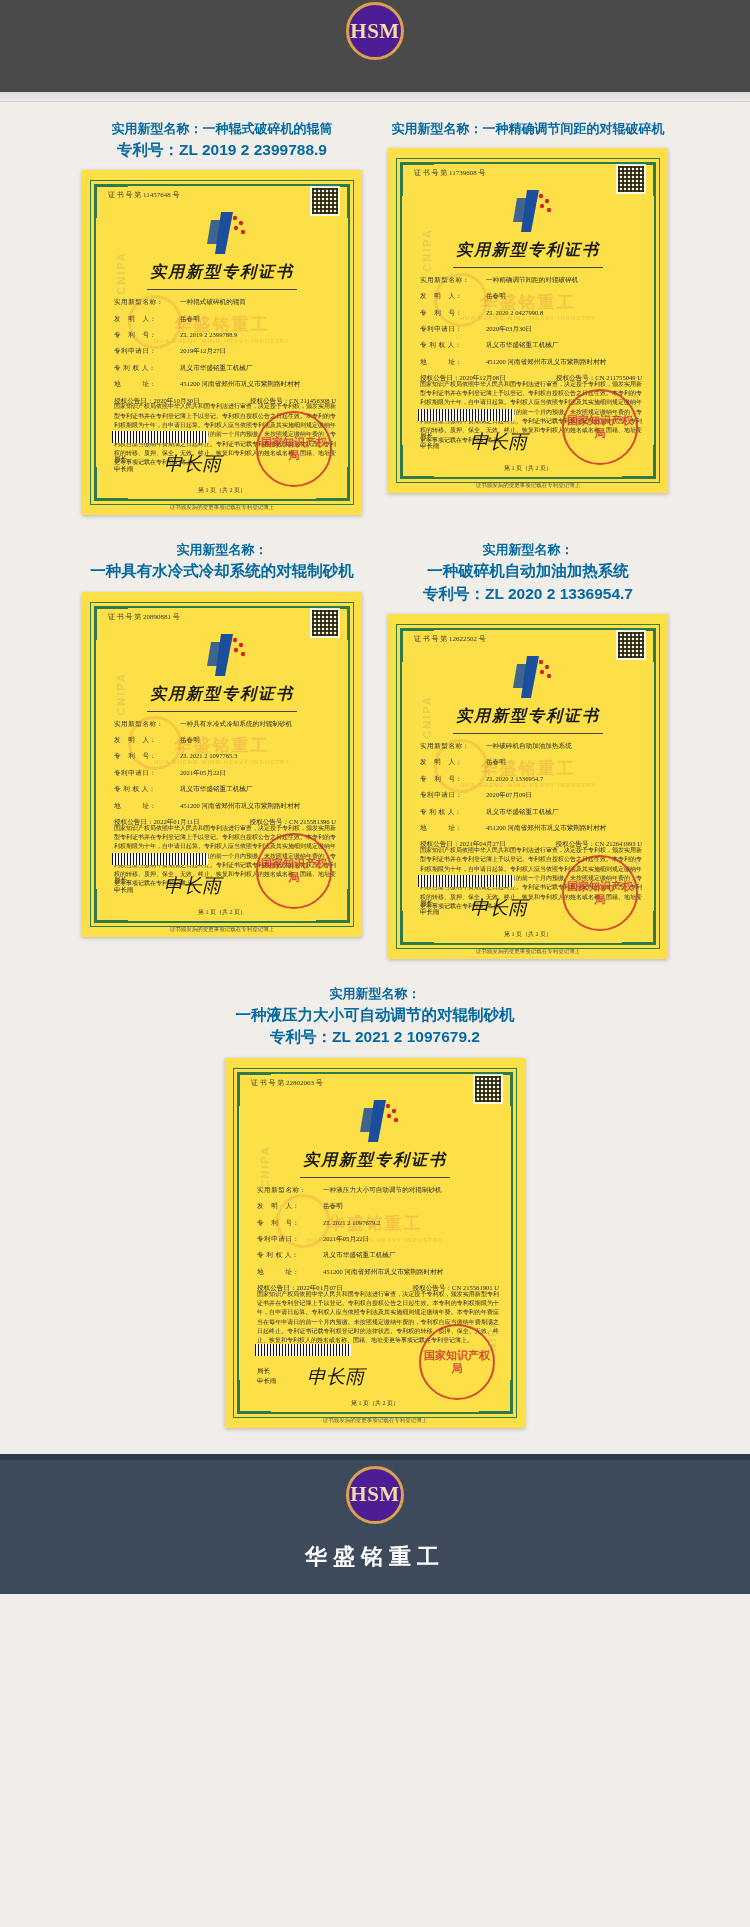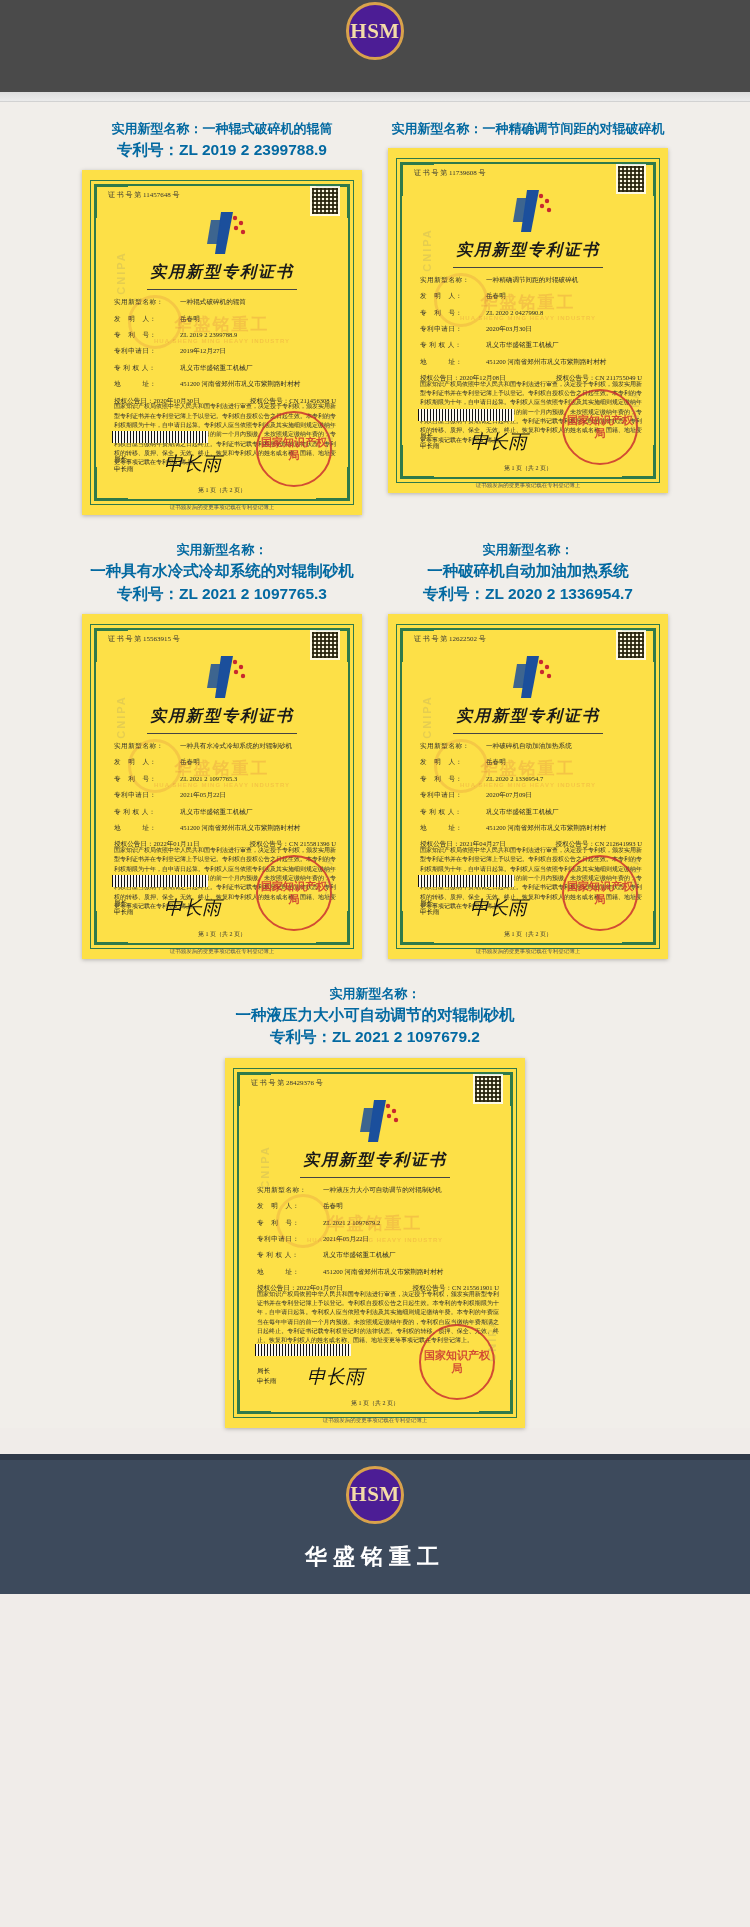--- a/index.html
+++ b/index.html
@@ -403,30 +403,29 @@
       </div>
     </div>
   </div>
 
   <div class="row">
 
     <div class="cell">
       <div class="cap">
         <div class="l1">实用新型名称：</div>
         <div class="l2">一种具有水冷式冷却系统的对辊制砂机</div>
-        <div class="l2">专利号：ZL 2021 2 1097765.3</div>
       </div>
       <div class="cert">
         <div class="cert-inner">
           <span class="corner tl"></span>
           <span class="corner tr"></span>
           <span class="corner bl"></span>
           <span class="corner br"></span>
         </div>
-        <div class="cert-no">证 书 号 第 15563915 号</div>
+        <div class="cert-no">证 书 号 第 20890881 号</div>
         <div class="qr"></div>
         <svg class="emblem" viewBox="0 0 62 46">
           <path d="M30 2 L42 2 L34 44 L24 44 Z" fill="#1b4f9c"></path>
           <path d="M20 10 L30 10 L26 34 L16 34 Z" fill="#1b4f9c" opacity=".85"></path>
           <circle cx="44" cy="8" r="2.2" fill="#c8282f"></circle>
           <circle cx="50" cy="13" r="2.2" fill="#c8282f"></circle>
           <circle cx="45" cy="18" r="2.2" fill="#c8282f"></circle>
           <circle cx="52" cy="22" r="2.2" fill="#c8282f"></circle>
         </svg>
         <div class="cert-title">实用新型专利证书</div>
@@ -550,21 +549,21 @@
         <div class="l2">一种液压力大小可自动调节的对辊制砂机</div>
         <div class="l2">专利号：ZL 2021 2 1097679.2</div>
       </div>
       <div class="cert big">
         <div class="cert-inner">
           <span class="corner tl"></span>
           <span class="corner tr"></span>
           <span class="corner bl"></span>
           <span class="corner br"></span>
         </div>
-        <div class="cert-no">证 书 号 第 28429376 号</div>
+        <div class="cert-no">证 书 号 第 22802063 号</div>
         <div class="qr"></div>
         <svg class="emblem" viewBox="0 0 62 46">
           <path d="M30 2 L42 2 L34 44 L24 44 Z" fill="#1b4f9c"></path>
           <path d="M20 10 L30 10 L26 34 L16 34 Z" fill="#1b4f9c" opacity=".85"></path>
           <circle cx="44" cy="8" r="2.2" fill="#c8282f"></circle>
           <circle cx="50" cy="13" r="2.2" fill="#c8282f"></circle>
           <circle cx="45" cy="18" r="2.2" fill="#c8282f"></circle>
           <circle cx="52" cy="22" r="2.2" fill="#c8282f"></circle>
         </svg>
         <div class="cert-title">实用新型专利证书</div>

